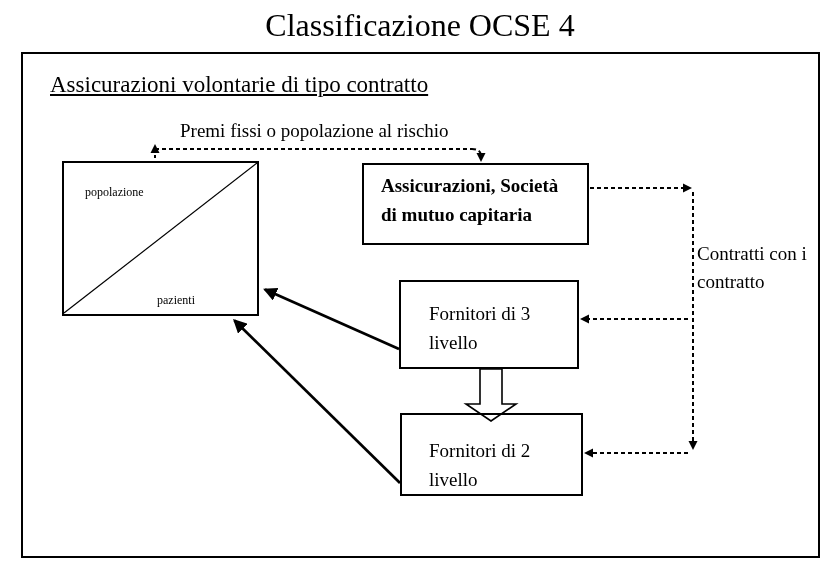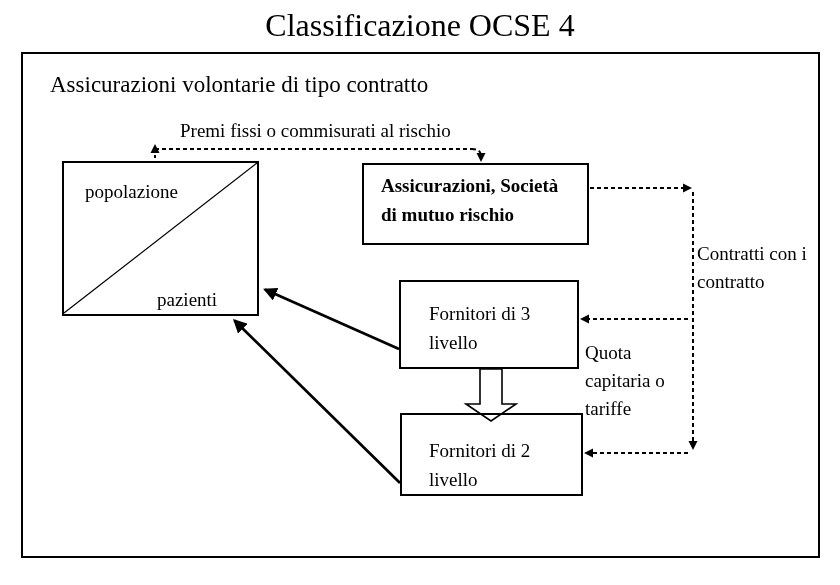--- a/index.html
+++ b/index.html
@@ -22,20 +22,21 @@
     white-space: nowrap;
   }
   .frame {
     left: 21px; top: 52px; width: 799px; height: 506px;
     border: 2px solid #000;
   }
   .heading {
     left: 50px; top: 71px;
     font-size: 23px;
     line-height: 28px;
+    text-decoration: underline;
     white-space: nowrap;
     text-align: center;
   }
   .lbl {
     font-size: 19px;
     line-height: 28px;
     white-space: pre-line;
   }
   .nowrap { white-space: nowrap; }
   .box {
@@ -48,21 +49,21 @@
   }
   .box-popolazione { left: 62px; top: 161px; width: 197px; height: 155px; }
   .box-assicurazioni {
     left: 362px; top: 163px; width: 227px; height: 82px;
     padding: 6px 0 0 17px;
     font-weight: bold;
     line-height: 29px;
   }
   .box-fornitori1 { left: 399px; top: 280px; width: 180px; height: 89px; padding: 17px 0 0 28px; }
   .box-fornitori2 { left: 400px; top: 413px; width: 183px; height: 83px; padding: 21px 0 0 27px; }
-  .in-box-label { position: absolute; font-size: 19px; line-height: 24px; white-space: nowrap; }
+  .in-box-label { position: absolute; font-size: 12px; line-height: 24px; white-space: nowrap; }
   .popolazione-label { left: 21px; top: 17px; }
   .pazienti-label { left: 50px; top: 125px; margin-left: 43px; }
   .premi-label { left: 180px; top: 117px; }
   .contratti-label { left: 697px; top: 240px; }
   .quota-label { left: 585px; top: 339px; }
   svg.overlay {
     position: absolute;
     left: 0; top: 0;
     width: 840px; height: 585px;
     pointer-events: none;
@@ -72,42 +73,39 @@
 <body>
 
 <div class="canvas">
 
   <div class="abs title">Classificazione OCSE 4</div>
 
   <div class="abs frame"></div>
 
   <div class="abs heading">Assicurazioni volontarie di tipo contratto</div>
 
-  <div class="abs lbl nowrap premi-label">Premi fissi o commisurati al rischio</div>
+  <div class="abs lbl nowrap premi-label">Premi fissi o popolazione al rischio</div>
 
   <div class="box box-popolazione">
     <span class="in-box-label popolazione-label">popolazione</span>
     <span class="in-box-label pazienti-label">pazienti</span>
   </div>
 
   <div class="box box-assicurazioni">Assicurazioni, Società
-di mutuo rischio</div>
+di mutuo capitaria</div>
 
   <div class="box box-fornitori1">Fornitori di 3
 livello</div>
 
   <div class="box box-fornitori2">Fornitori di 2
 livello</div>
 
   <div class="abs lbl contratti-label">Contratti con i
 contratto</div>
 
-  <div class="abs lbl quota-label">Quota
-capitaria o
-tariffe</div>
 
   <svg class="overlay" viewBox="0 0 840 585">
     <defs>
       <marker id="arr" viewBox="0 0 10 10" refX="8.5" refY="5" markerWidth="5" markerHeight="5" orient="auto">
         <path d="M0,0 L10,5 L0,10 z" fill="#000"></path>
       </marker>
     </defs>
 
     <line x1="64" y1="313" x2="257" y2="163" stroke="#000" stroke-width="1.2"></line>
 

